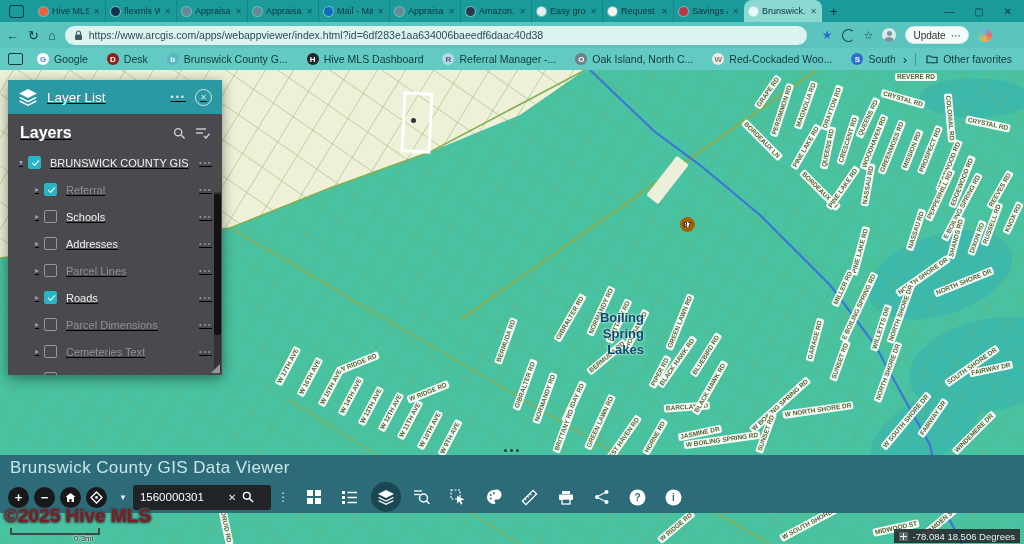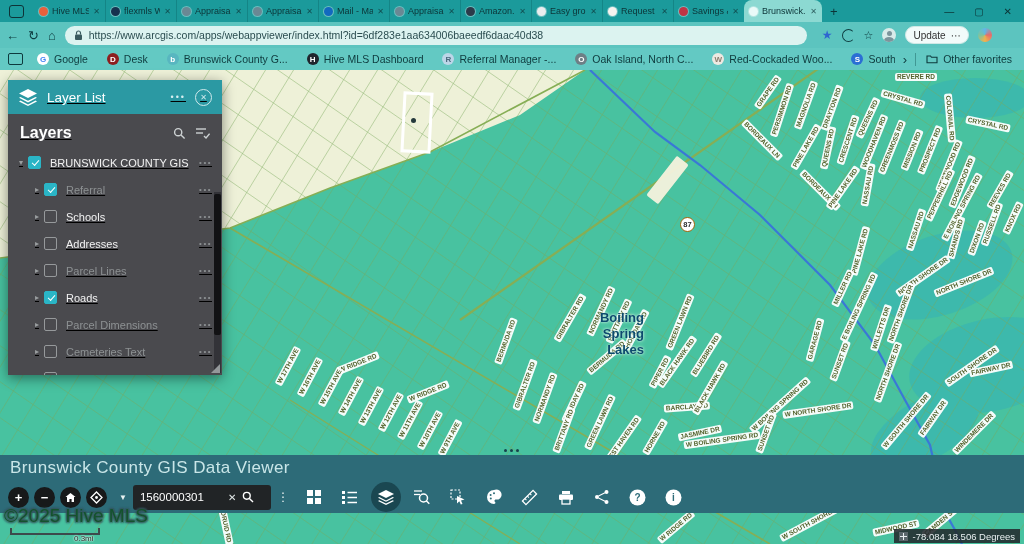--- a/index.html
+++ b/index.html
@@ -51,21 +51,21 @@
   .otherfav{display:flex;align-items:center;gap:5px;font-size:10.5px;color:#0e3a3d;white-space:nowrap;padding-right:4px;}
 
   
   .map{position:absolute;left:0;top:70px;width:1024px;height:474px;background:#48c2a0;overflow:hidden;}
   .ml{position:absolute;font-size:6.5px;font-weight:bold;color:#54622c;background:rgba(255,255,255,.94);
       padding:0 2px;border-radius:2px;line-height:8px;white-space:nowrap;z-index:3;}
   .city{position:absolute;left:566px;top:240px;width:78px;text-align:right;font-size:13px;
         font-weight:bold;color:#0c4a6e;line-height:16px;z-index:3;
         text-shadow:0 0 2px rgba(220,245,230,.9),0 0 4px rgba(220,245,230,.8);}
   .shield{position:absolute;left:680px;top:147px;width:15px;height:15px;border-radius:50%;
-          background:#fff;border:1px solid #a16207;color:#2c2c2c;font-size:7.5px;font-weight:bold;
+          background:#fff;border:5px solid #a16207;color:#2c2c2c;font-size:7.5px;font-weight:bold;
           display:flex;align-items:center;justify-content:center;z-index:3;box-sizing:border-box;}
   .sel-parcel{position:absolute;left:402px;top:22px;width:24px;height:55px;border:3.5px solid #fff;
               transform:rotate(3deg);z-index:2;}
   .sel-dot{position:absolute;left:411px;top:48px;width:5px;height:5px;border-radius:50%;background:#24393c;z-index:2;}
   .hl-parcel{position:absolute;left:660px;top:85px;width:15px;height:50px;background:#f6f2dd;
              transform:rotate(38deg);border-radius:2px;z-index:2;opacity:.95;}
   .handle-dots{position:absolute;left:504px;top:449px;display:flex;gap:3px;z-index:6;}
   .handle-dots i{width:3px;height:3px;border-radius:50%;background:#17424c;}
 
   
@@ -107,21 +107,21 @@
                    font-family:"Liberation Sans",sans-serif;outline:none;padding:0;}
   .sx{color:#e2e8e8;font-size:10px;}
   .vdots{color:#eef4f4;margin:0 7px 0 6px;font-size:12px;}
   .ticon{width:34px;height:30px;display:flex;align-items:center;justify-content:center;
          position:relative;margin:0 1px;flex:none;}
   .ticon.active:before{content:"";position:absolute;left:2px;top:0;width:30px;height:30px;
                        border-radius:50%;background:rgba(8,35,42,.5);}
   .ticon svg{position:relative;z-index:1;}
 
   
-  .copyright{position:absolute;left:4px;top:505px;font-size:19px;font-weight:normal;color:#14532d;z-index:20;
+  .copyright{position:absolute;left:4px;top:505px;font-size:19px;font-weight:bold;color:#7f1d1d;z-index:20;
              text-shadow:1px 1px 2px #35545c,-1px -1px 2px #35545c,1px -1px 2px #35545c,-1px 1px 2px #35545c;}
   .scalebar{position:absolute;left:10px;top:528px;width:86px;height:5px;z-index:20;
             border-bottom:2px solid #3c4a4c;border-left:2px solid #3c4a4c;border-right:2px solid #3c4a4c;}
   .scalelabel{position:absolute;left:74px;top:534px;font-size:8px;color:#2c2c2c;z-index:21;
               text-shadow:0 0 2px #fff,0 0 2px #fff;}
   .coords{position:absolute;right:4px;top:529px;height:14px;background:rgba(35,42,45,.88);
           color:#eaf0f1;font-size:9.5px;display:flex;align-items:center;gap:5px;padding:0 5px;z-index:20;}
   .coords .tgt{width:9px;height:9px;background:#5a666b;display:flex;align-items:center;justify-content:center;}
 </style>
 </head>

